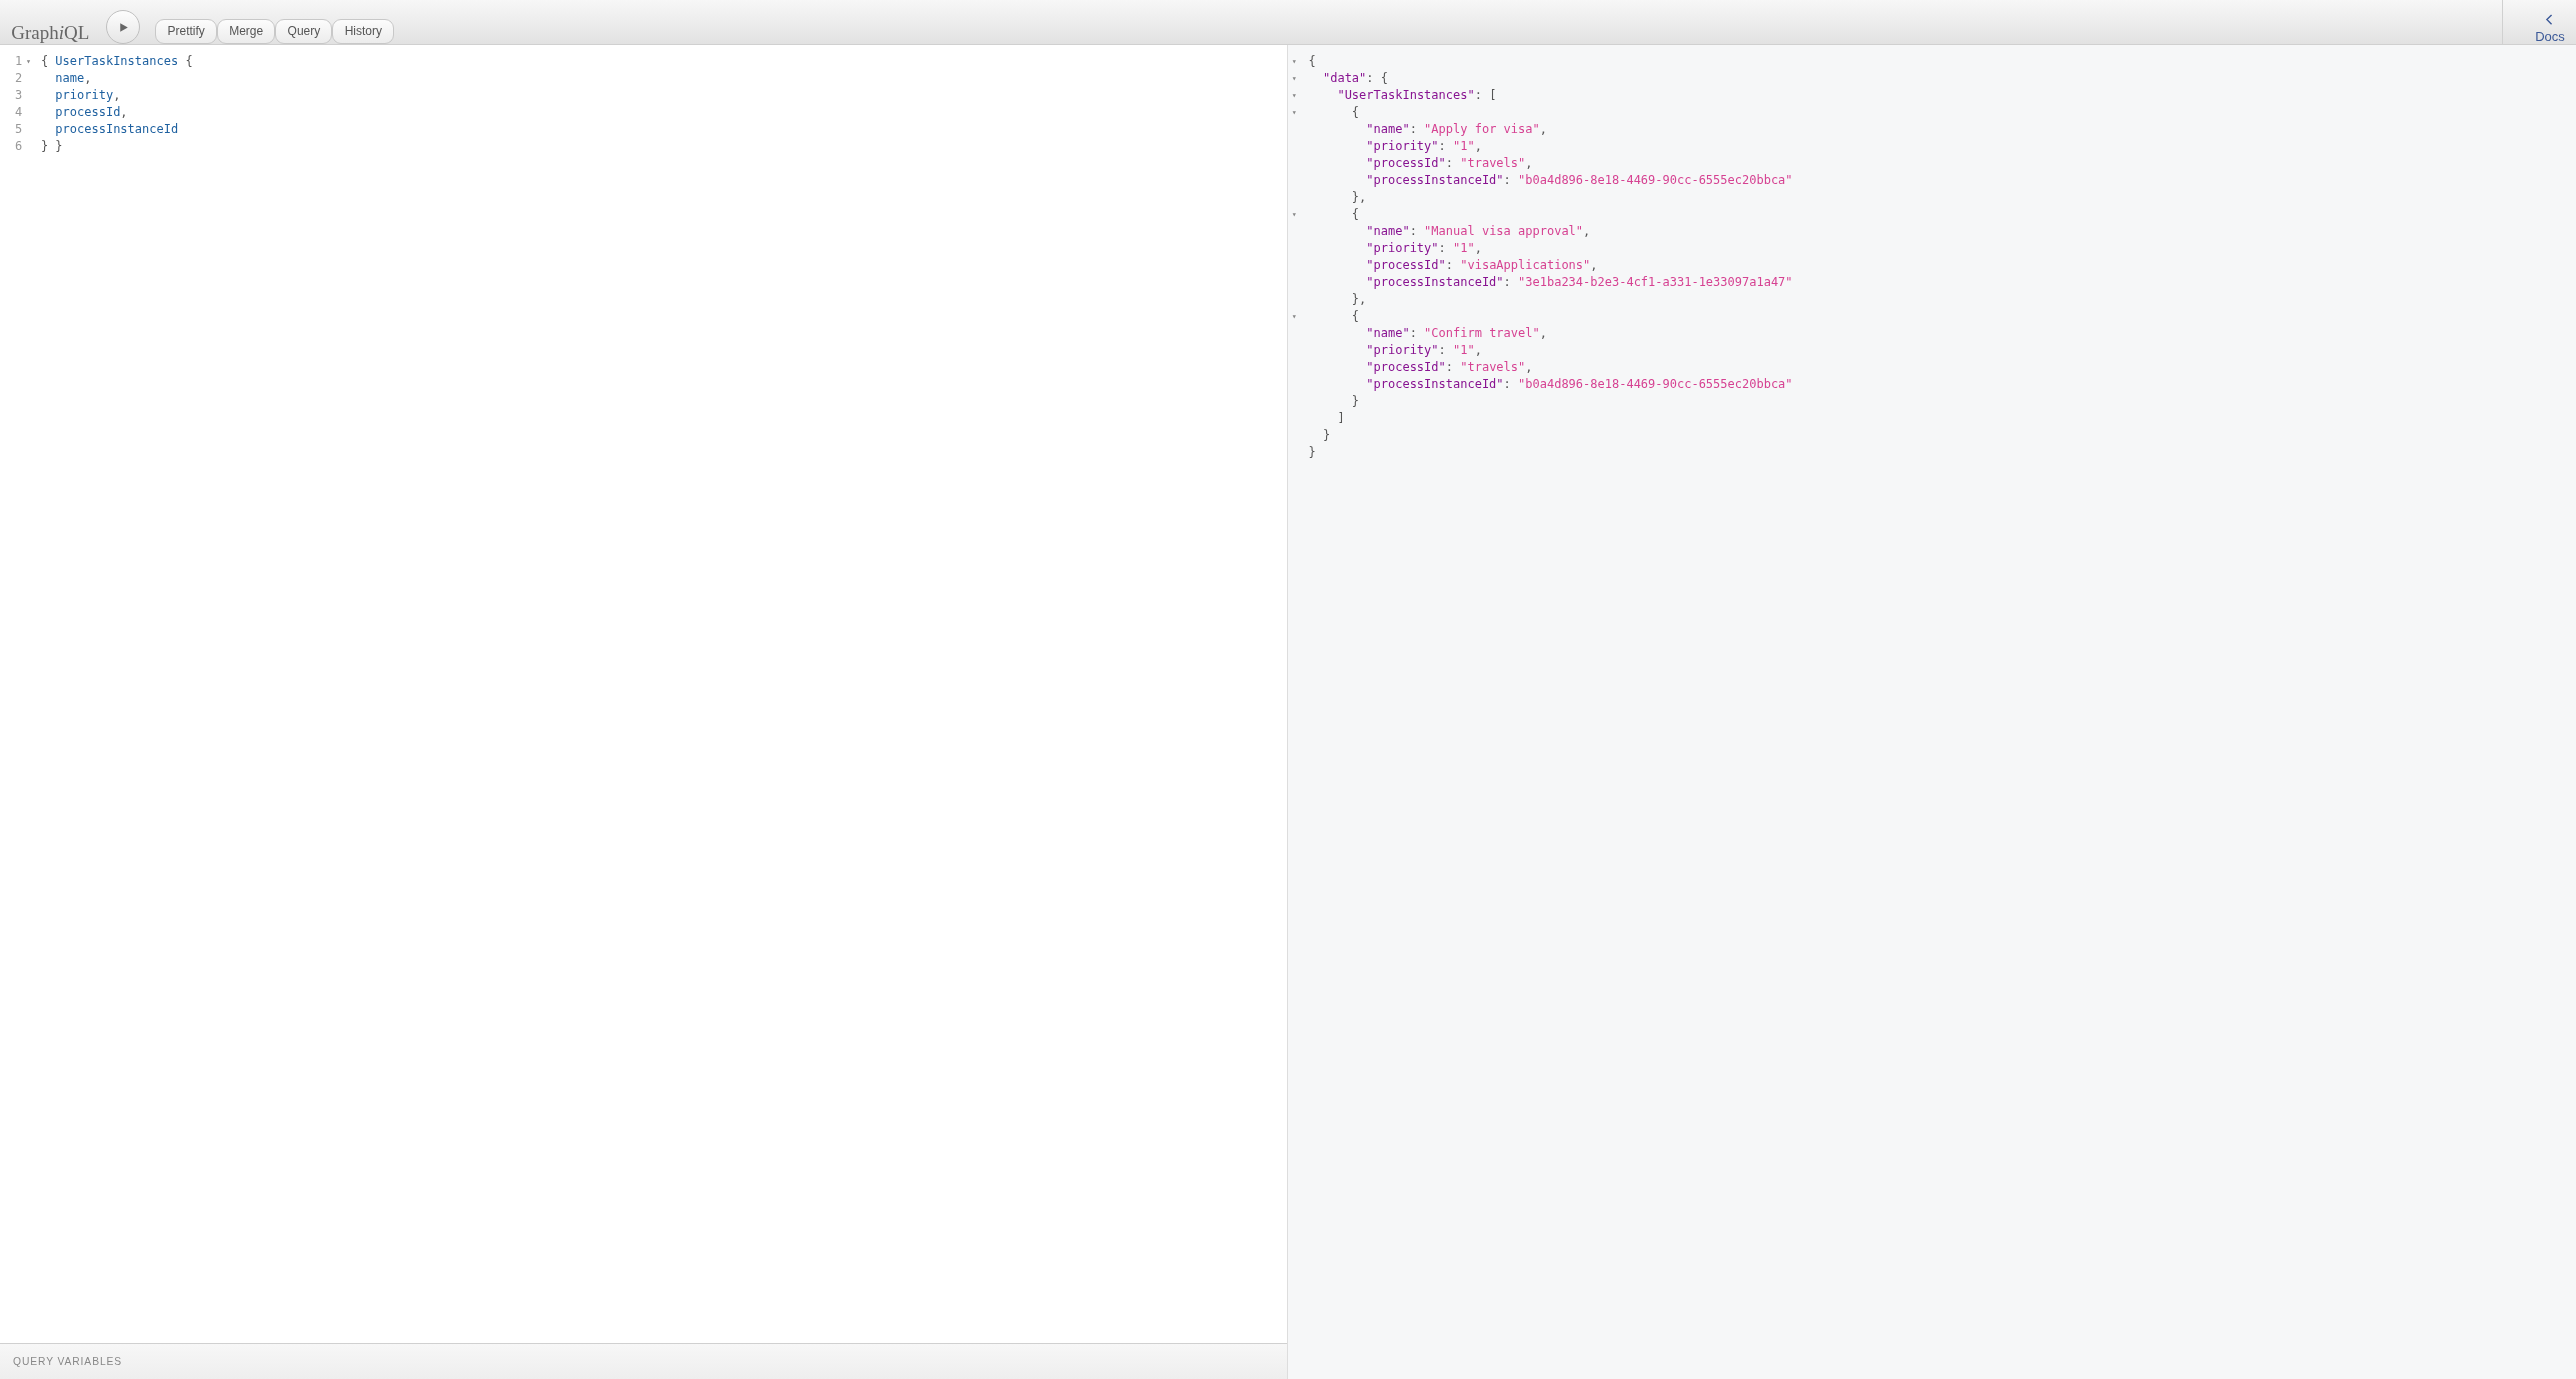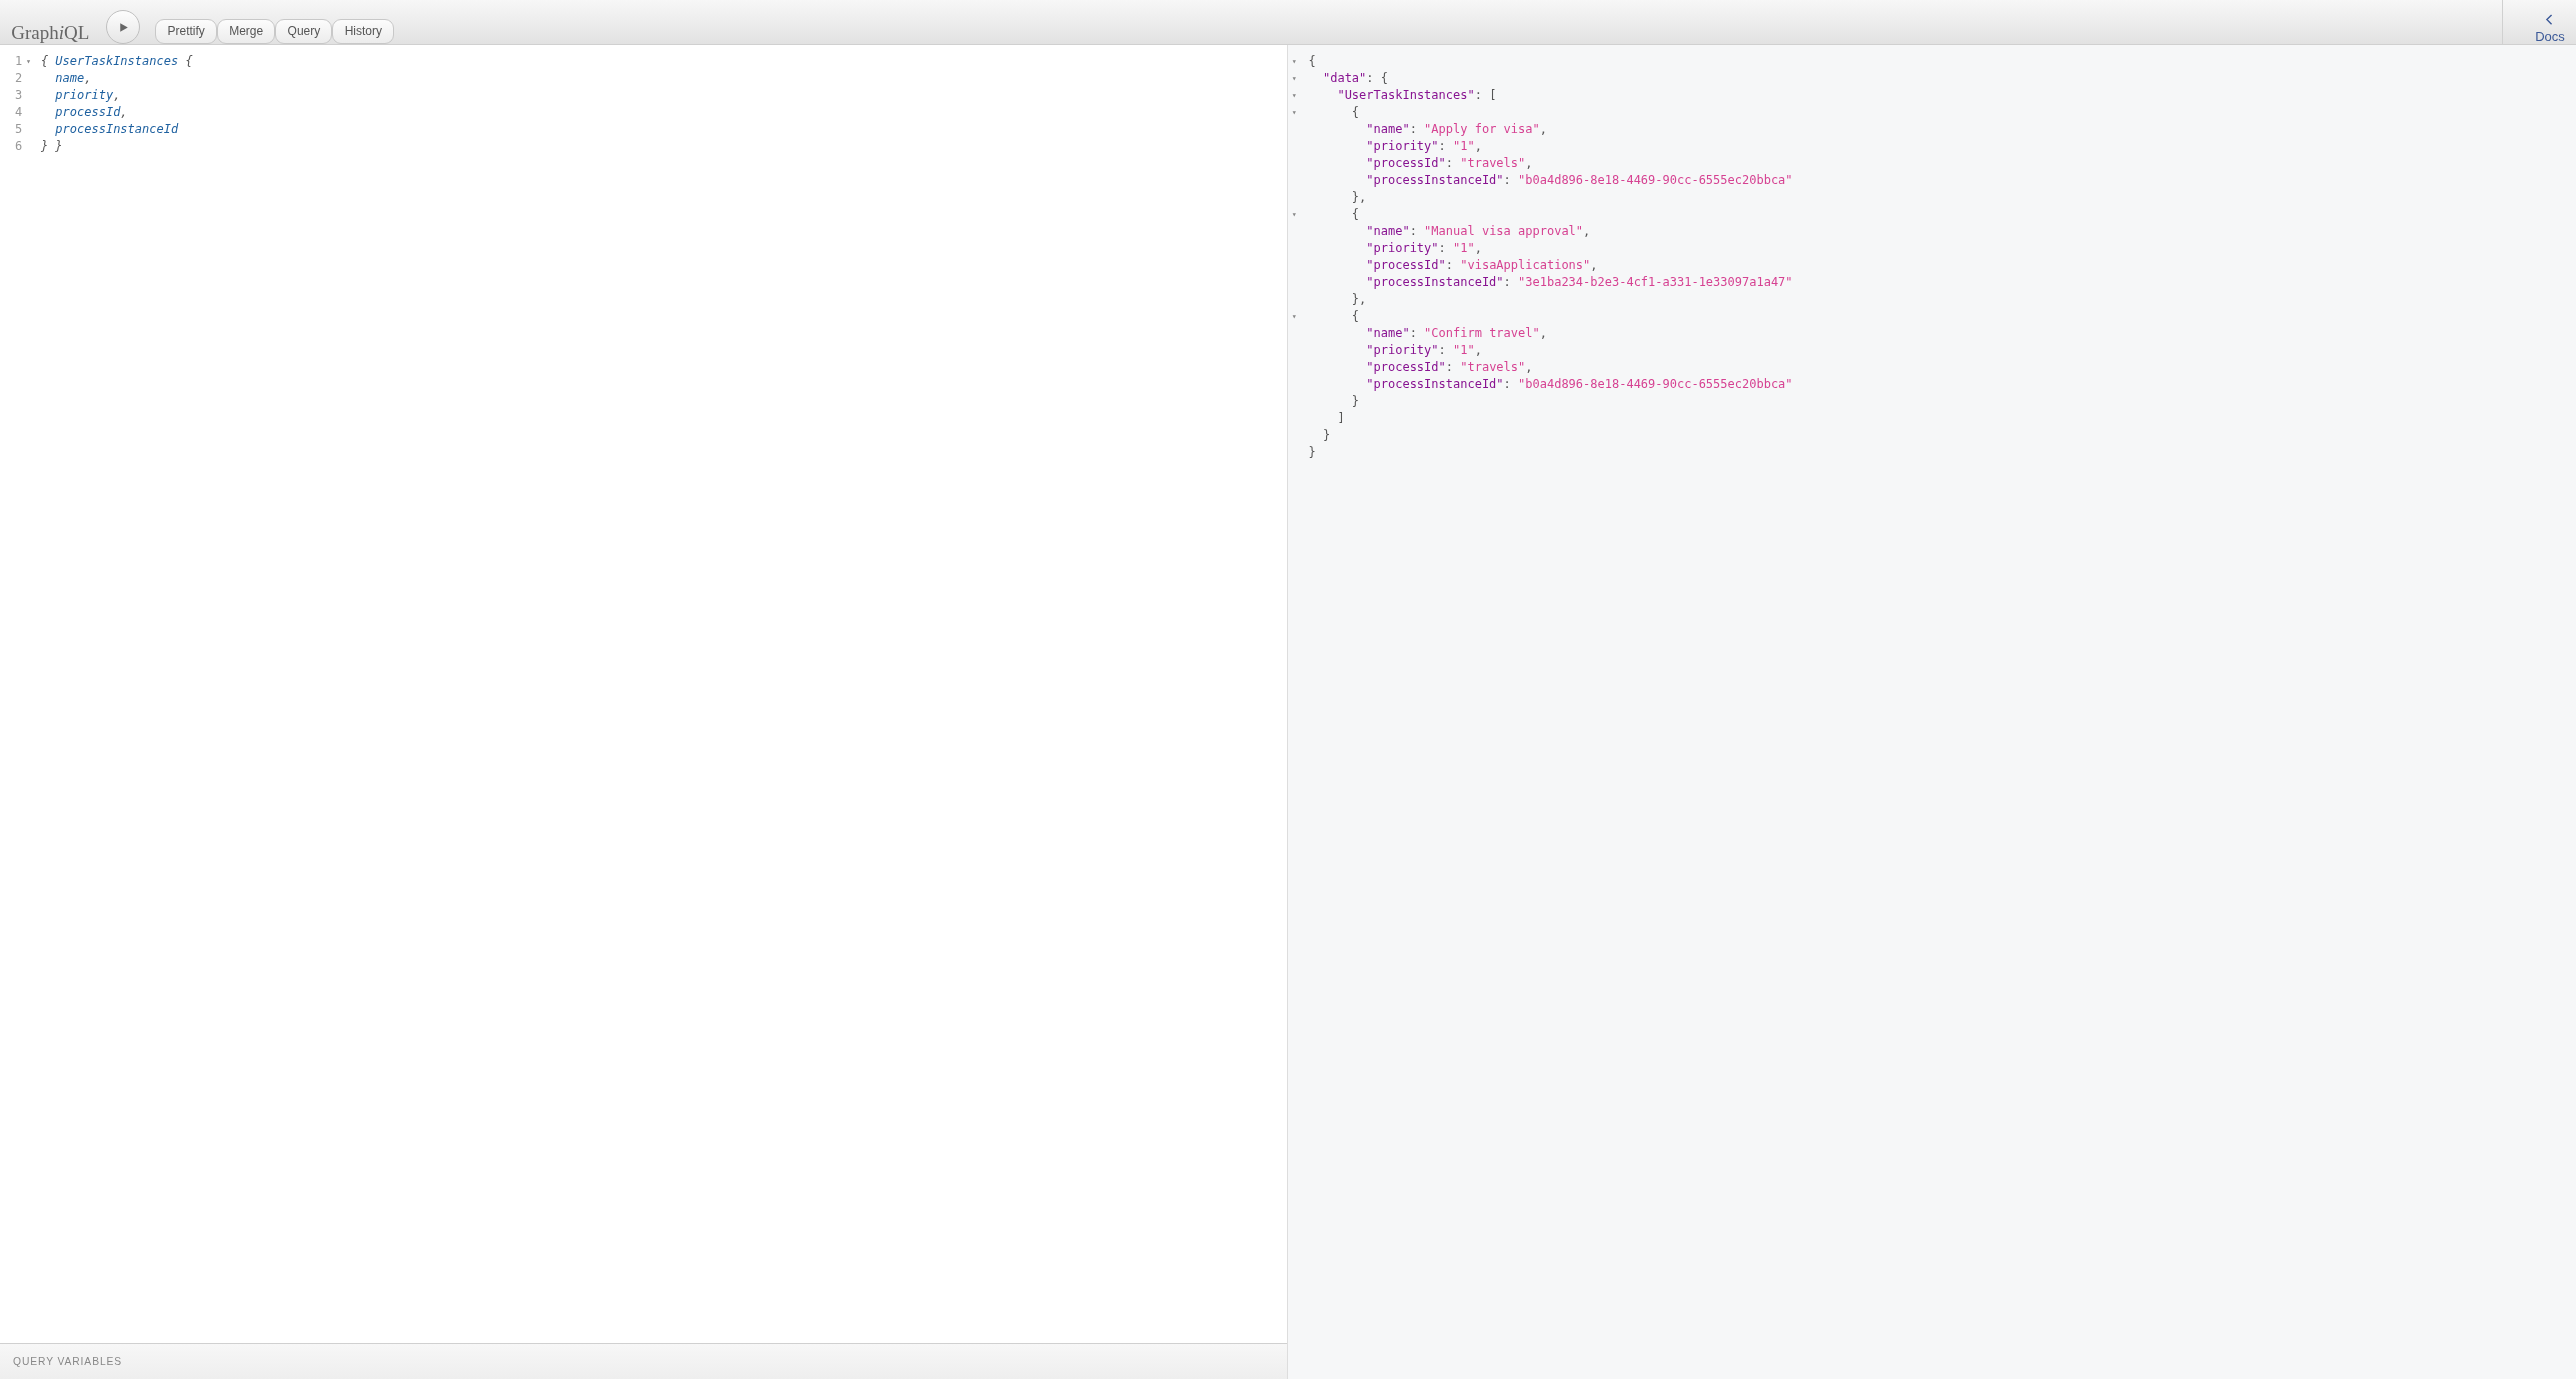--- a/index.html
+++ b/index.html
@@ -99,21 +99,20 @@
       width: 11.2px;
       padding: 7.5px 0;
       color: #888;
       font-size: 8.4px;
       user-select: none;
     }
     .code-content {
       padding: 7.5px 7.5px 7.5px 3.7px;
       white-space: pre;
       flex: 1;
-      font-style: italic;
     }
     .variables-bar {
       height: 36px;
       background: linear-gradient(#f7f7f7, #eee);
       border-top: 0.9px solid #d0d0d0;
       display: flex;
       align-items: center;
       padding: 0 13px;
       font-size: 10.3px;
       color: #888;

